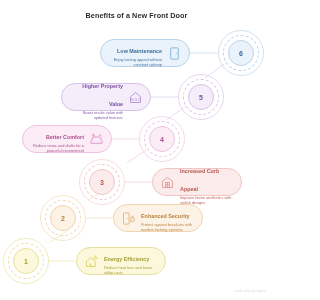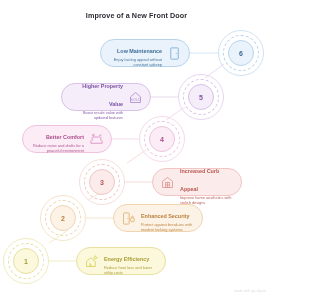--- a/index.html
+++ b/index.html
@@ -49,21 +49,21 @@
   .ico{width:15px;height:15px;flex:0 0 15px;display:block;}
 
   #footer{
     position:absolute;right:7px;bottom:7px;
     font-size:3.2px;color:#d8d8dd;letter-spacing:.2px;
   }
 </style>
 </head>
 <body>
 
-<div id="page-title">Improve of a New Front Door</div>
+<div id="page-title">Benefits of a New Front Door</div>
 
 <div class="stage">
 
   <svg class="wires" viewBox="0 0 273 300">
 
     <line x1="190" y1="53" x2="218" y2="53" stroke="#b8d4ec" stroke-width="0.6"></line>
     <line x1="151" y1="97" x2="178" y2="97" stroke="#d9c2e8" stroke-width="0.6"></line>
     <line x1="112" y1="139" x2="139" y2="139" stroke="#eec3e0" stroke-width="0.6"></line>
     <line x1="125" y1="182" x2="152" y2="182" stroke="#f0c5c2" stroke-width="0.6"></line>
     <line x1="86" y1="218" x2="113" y2="218" stroke="#f0d5b0" stroke-width="0.6"></line>

